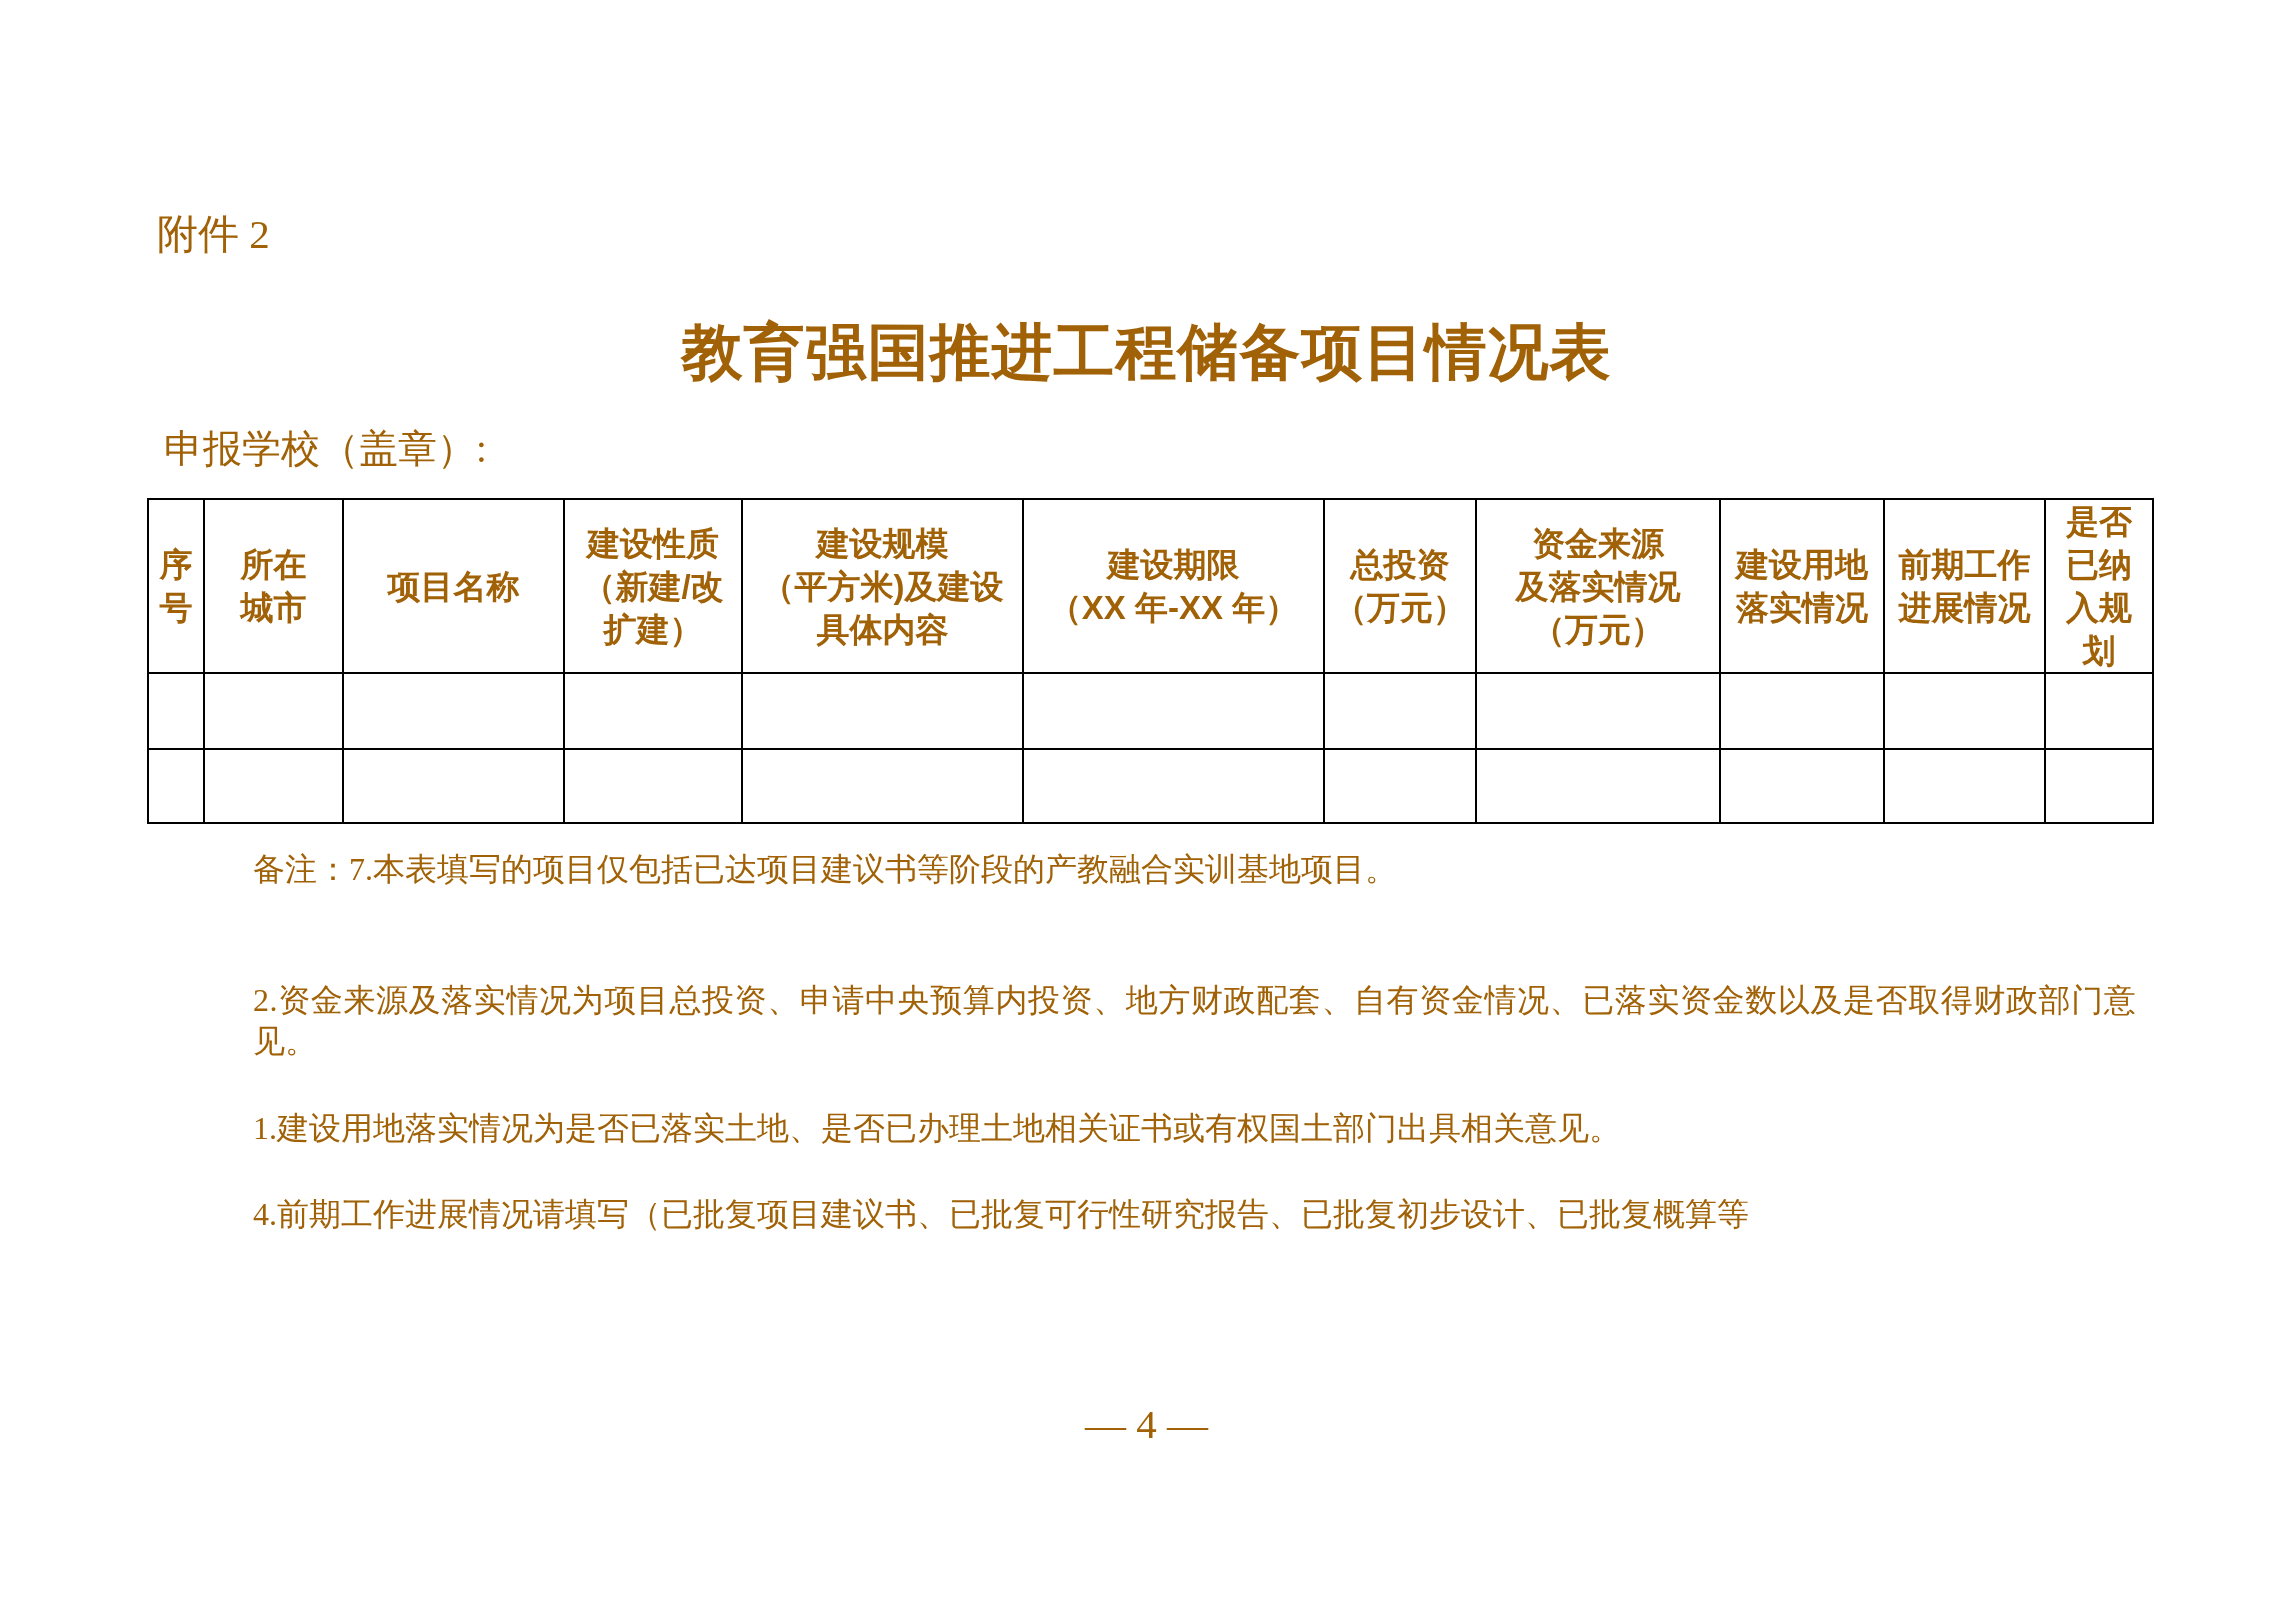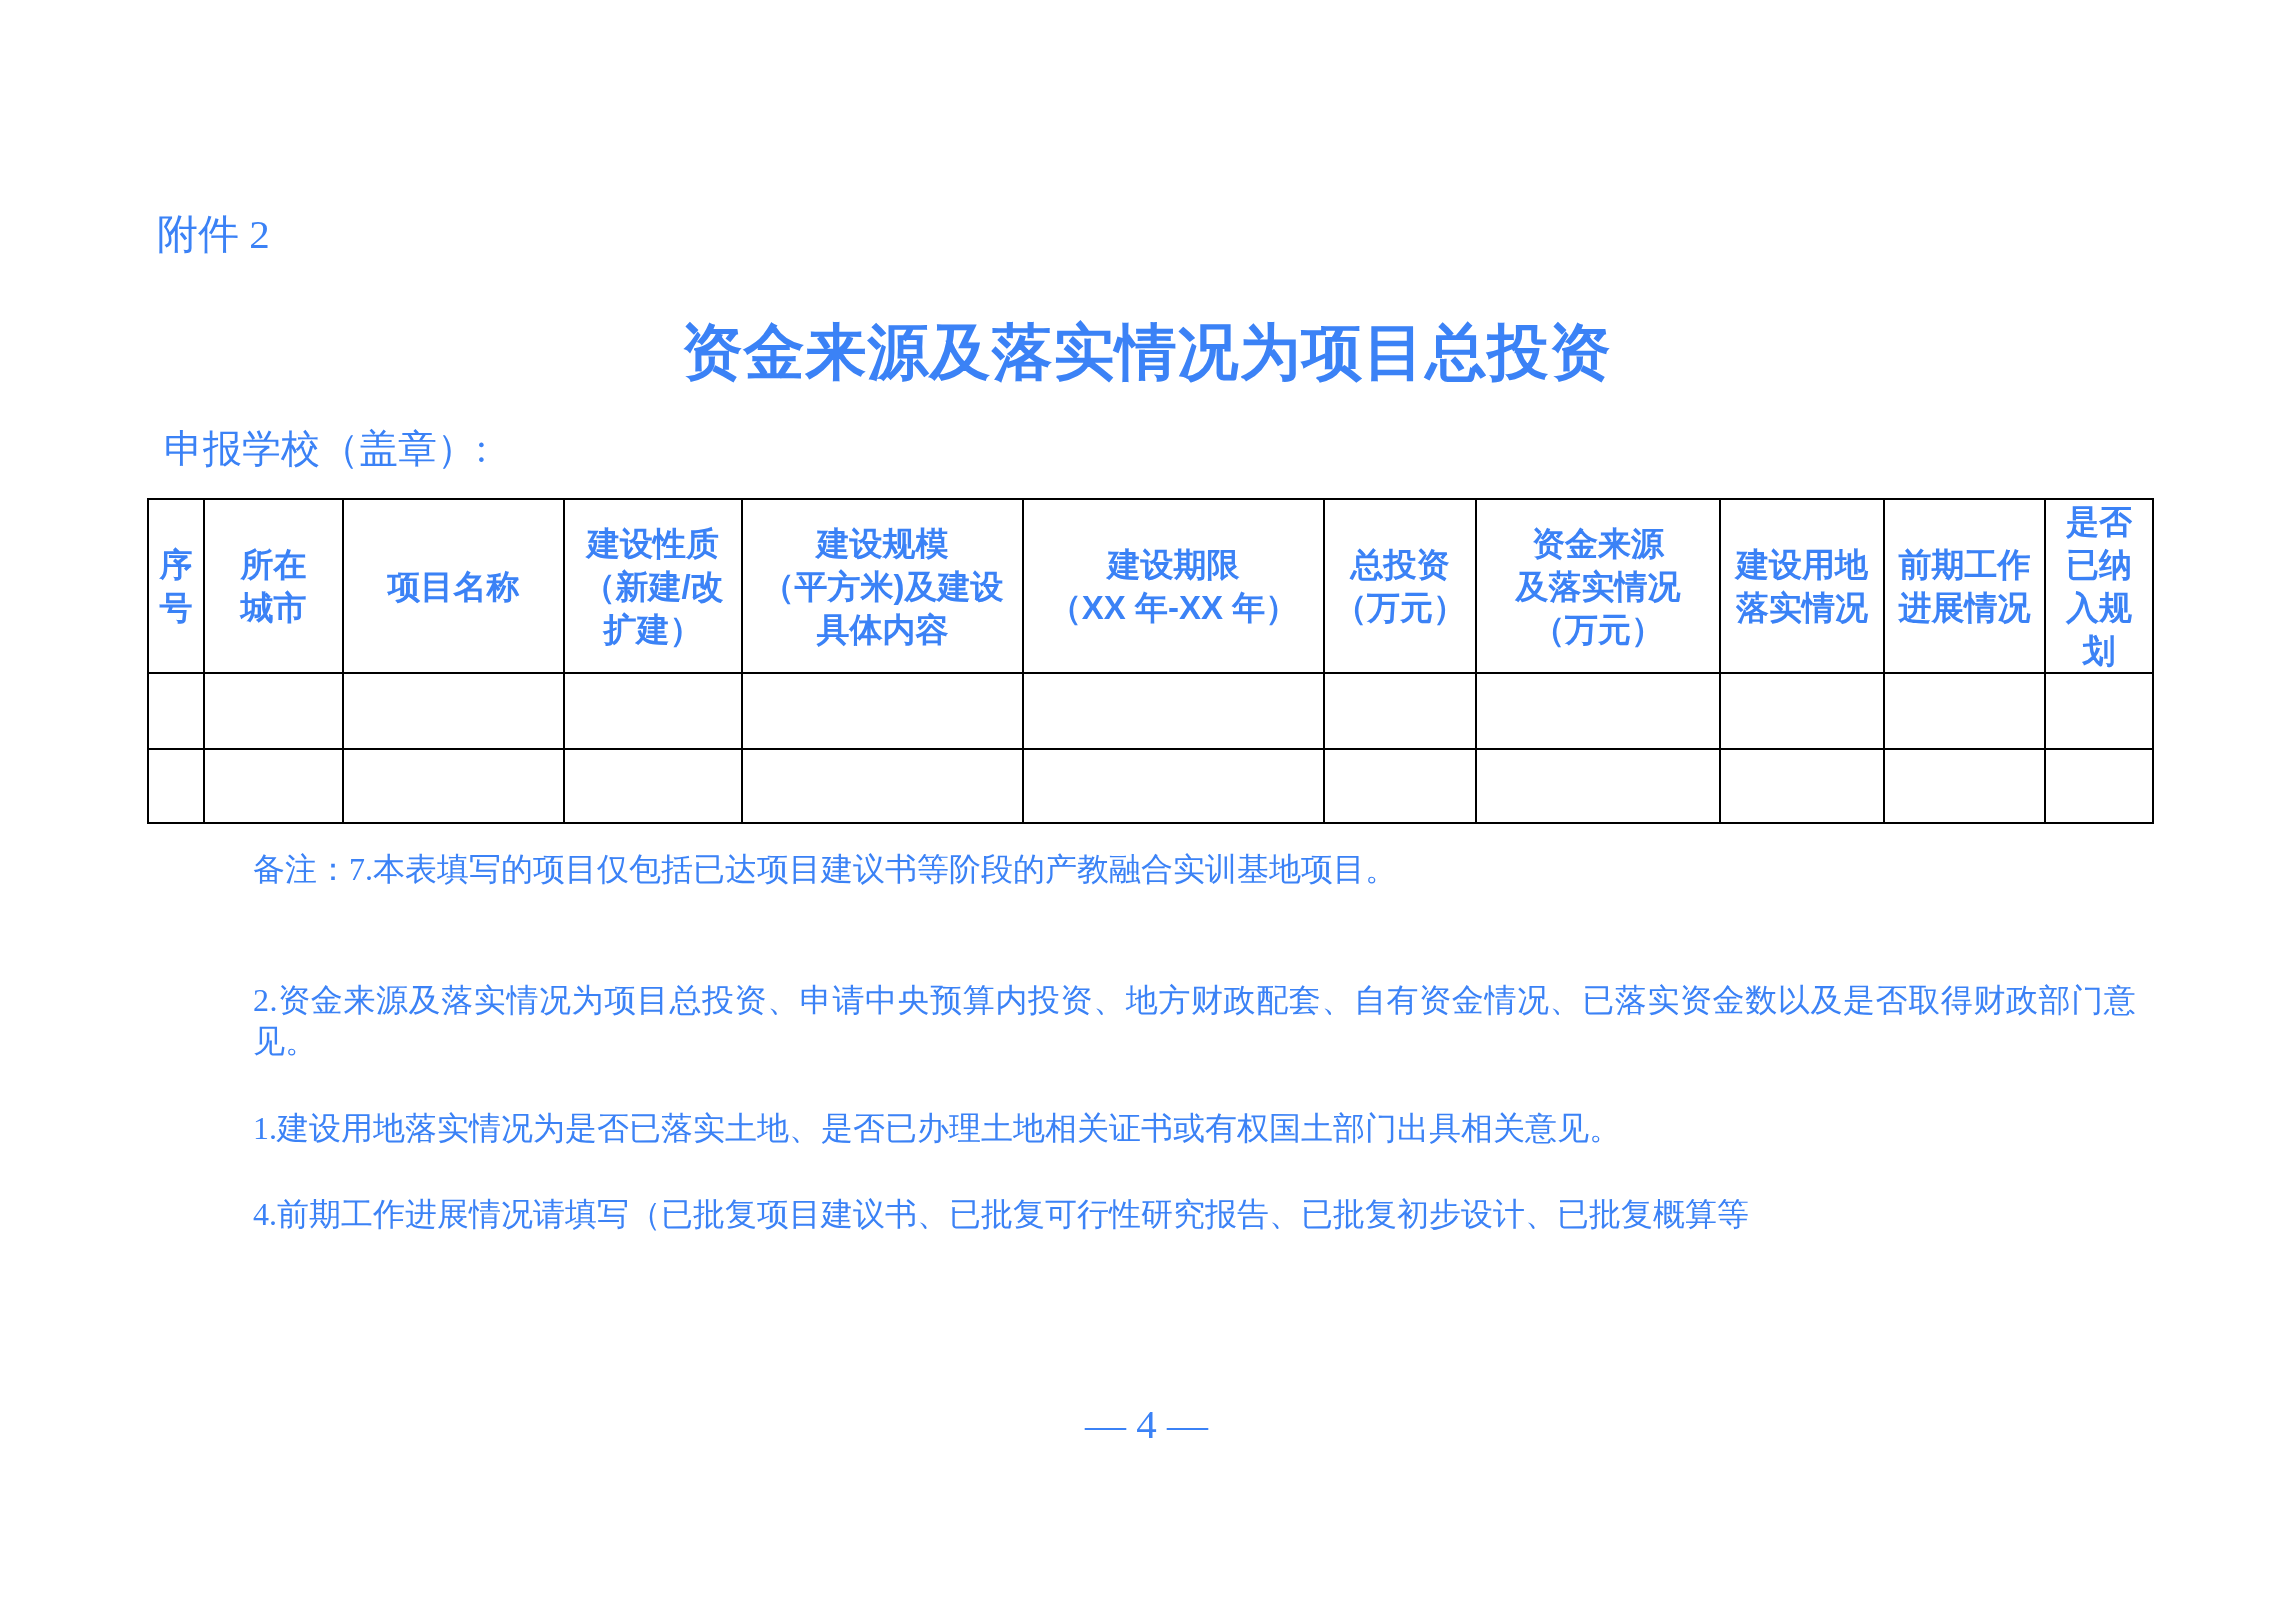--- a/index.html
+++ b/index.html
@@ -1,21 +1,21 @@
 <!DOCTYPE html>
 <html><head>
 <meta charset="utf-8">
 <style>
   html, body { margin: 0; padding: 0; background: #ffffff; }
   .page {
     position: relative;
     width: 2293px;
     height: 1621px;
     background: #ffffff;
-    color: #3b82f6;
+    color: #a16207;
     font-family: "Liberation Serif", "DejaVu Serif", serif;
     overflow: hidden;
   }
   .attachment-label {
     position: absolute;
     left: 157px;
     top: 210px;
     font-size: 41px;
     line-height: 49px;
     white-space: nowrap;
@@ -95,21 +95,21 @@
     line-height: 49px;
   }
 </style>
 </head>
 <body>
 
 <div class="page">
 
   <div class="attachment-label">附件 2</div>
 
-  <h1 class="doc-title">资金来源及落实情况为项目总投资</h1>
+  <h1 class="doc-title">教育强国推进工程储备项目情况表</h1>
 
   <div class="school-label">申报学校（盖章）:</div>
 
   <table class="form-table">
     <colgroup>
       <col style="width:56px">
       <col style="width:139px">
       <col style="width:221px">
       <col style="width:178px">
       <col style="width:281px">

